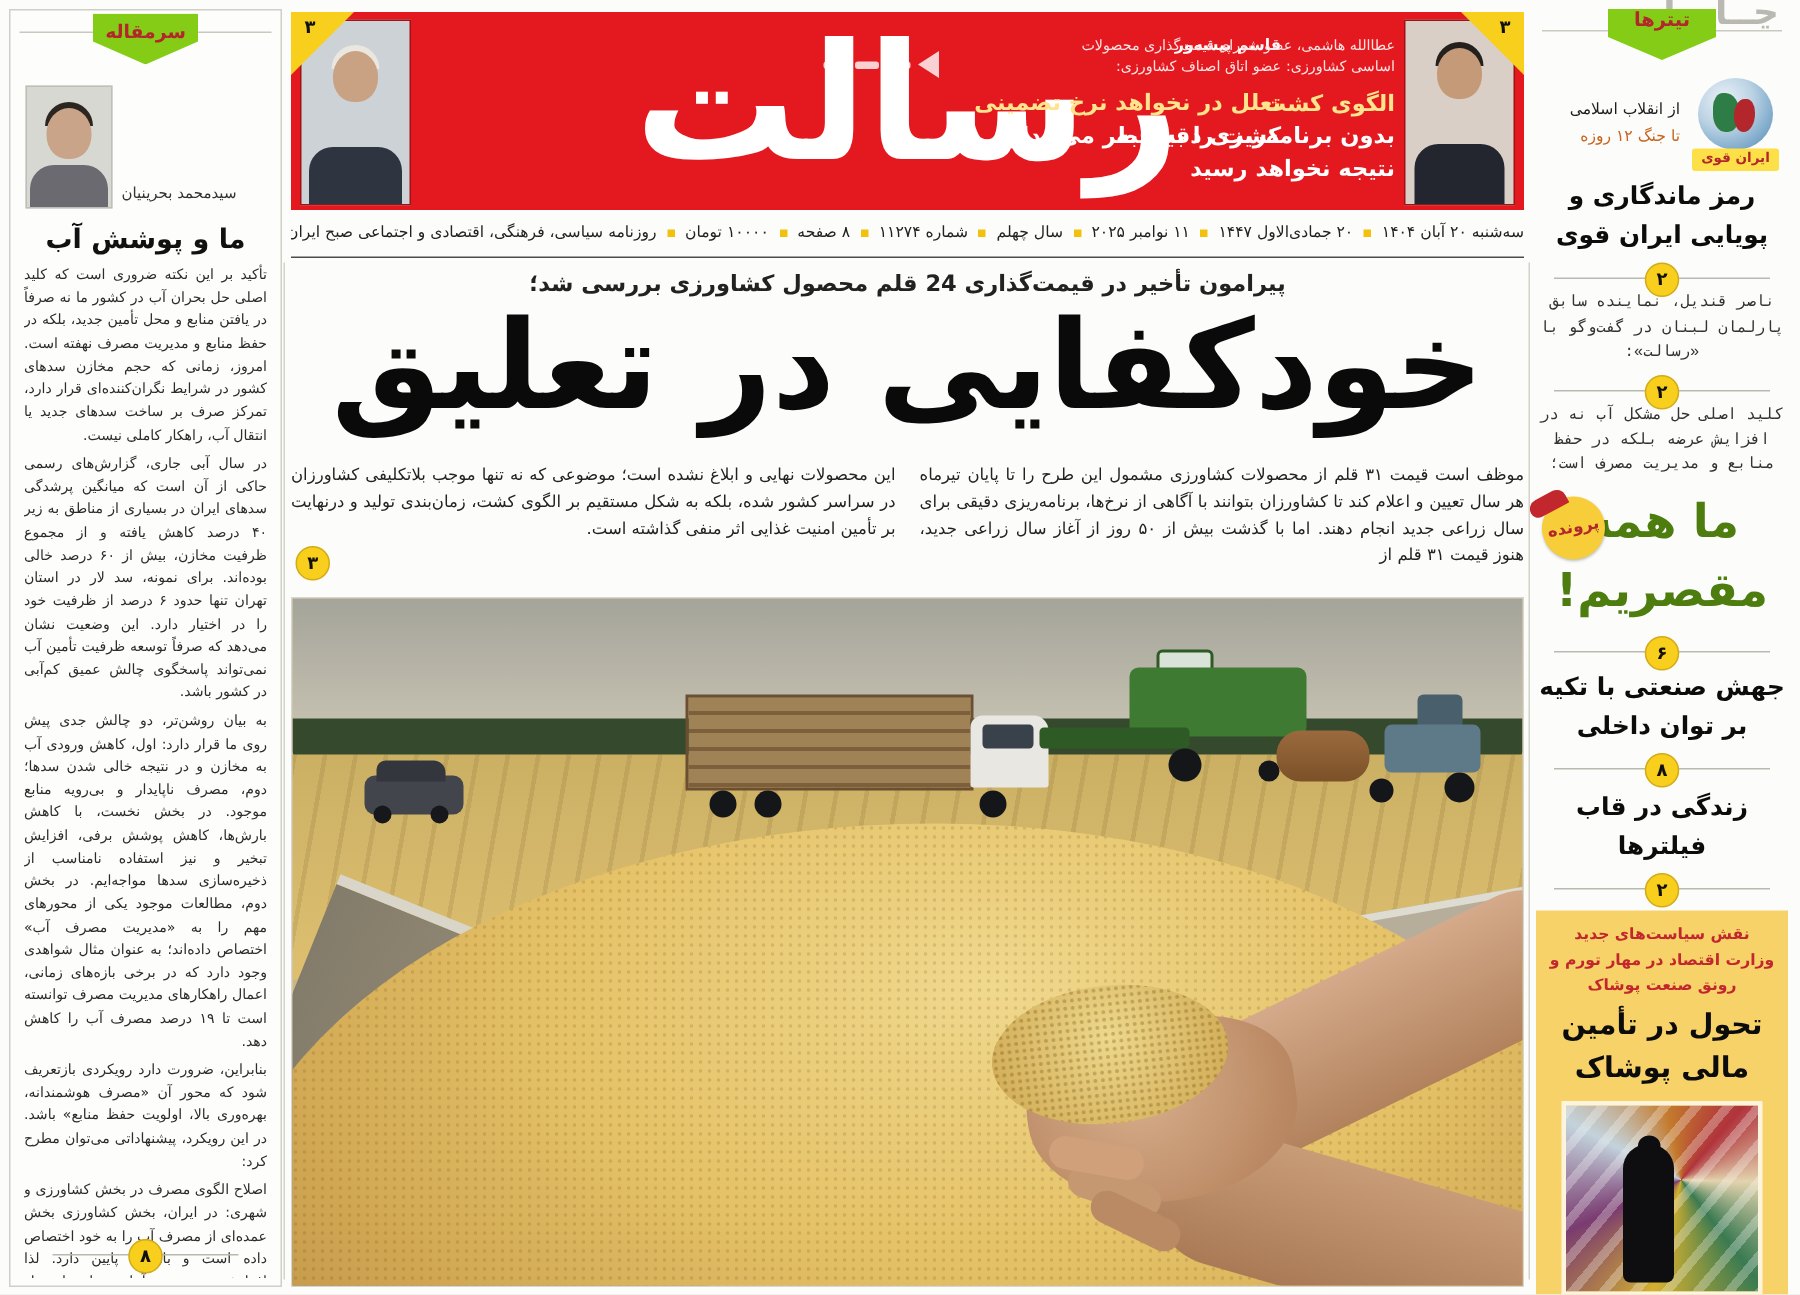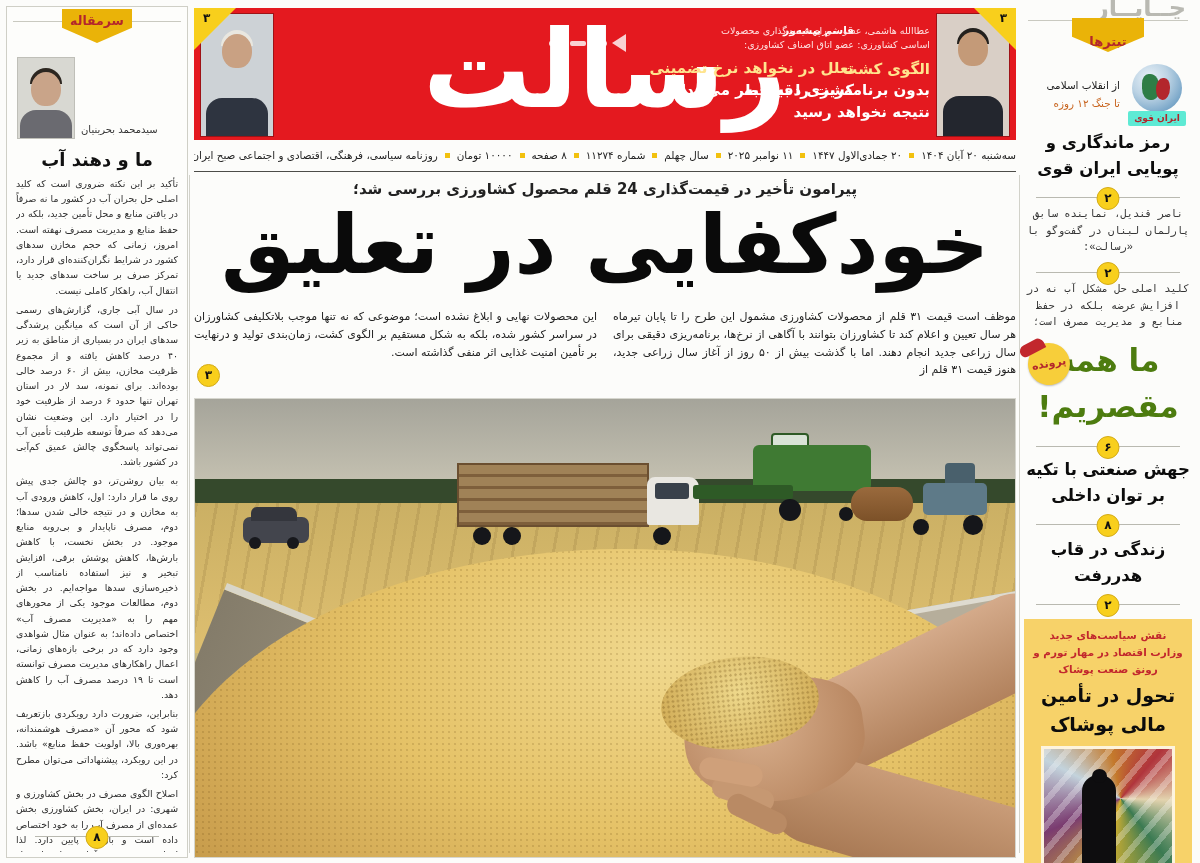--- a/index.html
+++ b/index.html
@@ -6,21 +6,21 @@
   .page{position:relative;width:1200px;height:863px;background:#fcfcfa;overflow:hidden;
         font-family:"DejaVu Sans",sans-serif;color:#1d1d1d;}
   
   .top-brand{position:absolute;top:-6px;right:14px;height:26px;overflow:hidden;color:#b9b9b2;
              font-size:24px;font-weight:bold;letter-spacing:4px;direction:rtl;}
   
   .vrule{position:absolute;top:175px;bottom:10px;width:1px;background:#d2d2ca;}
   
   .editorial{position:absolute;left:6px;top:6px;width:180px;height:850px;border:1px solid #cfcfc6;
              background:#fdfdfb;direction:rtl;}
-  .tab{margin:2px auto 0;background:#eab308;color:#b3262c;font-weight:bold;text-align:center;
+  .tab{margin:2px auto 0;background:#84cc16;color:#b3262c;font-weight:bold;text-align:center;
        clip-path:polygon(0 0,100% 0,100% 55%,50% 100%,0 55%);}
   .ed-tab{width:70px;height:34px;font-size:12.5px;padding-top:4px;box-sizing:border-box;}
   .tab-line{position:absolute;top:14px;left:6px;right:6px;border-top:1px solid #c9c9c0;z-index:0;}
   .ed-head{position:relative;display:flex;gap:6px;margin:14px 10px 0;align-items:flex-end;flex-direction:row-reverse;}
   .ed-photo{width:56px;height:80px;background:#d8d8d2;border:1px solid #bfbfb8;position:relative;overflow:hidden;flex:none;}
   .av-head{position:absolute;left:50%;transform:translateX(-50%);top:14px;width:30px;height:34px;border-radius:50% 50% 46% 46%;}
   .av-hair{position:absolute;left:50%;transform:translateX(-50%);top:10px;width:32px;height:16px;border-radius:16px 16px 0 0;}
   .av-body{position:absolute;left:50%;transform:translateX(-50%);bottom:-6px;width:52px;height:34px;border-radius:16px 16px 0 0;}
   .ed-author{font-size:10px;color:#333;margin-bottom:4px;}
   .ed-title{margin:10px 8px 6px;font-size:18px;font-weight:bold;color:#111;text-align:center;}
@@ -110,30 +110,30 @@
   .finger{position:absolute;width:64px;height:22px;border-radius:12px;background:#c69872;}
   .f1{right:240px;bottom:52px;transform:rotate(18deg);}
   .f2{right:252px;bottom:74px;transform:rotate(10deg);background:#cfa07a;}
   .f3{right:226px;bottom:32px;transform:rotate(26deg);background:#b98a64;}
   .grain-handful{position:absolute;right:196px;bottom:108px;width:158px;height:92px;border-radius:50%;
             background:radial-gradient(circle at 50% 38%,#eed88b,#cda64f);transform:rotate(-6deg);}
   .grain-handful::after{content:"";position:absolute;inset:0;border-radius:inherit;
             background-image:radial-gradient(rgba(96,64,10,.28) 1px,transparent 1.5px);background-size:5px 5px;}
   
   .sidebar{position:absolute;left:1022px;top:6px;width:172px;height:850px;direction:rtl;}
-  .sb-tab{width:72px;height:34px;font-size:13px;padding-top:16px;box-sizing:border-box;position:relative;z-index:1;margin:12px auto;}
+  .sb-tab{width:72px;height:34px;font-size:13px;padding-top:0;box-sizing:border-box;position:relative;z-index:1;margin:0 auto;}
   .sb-kicker{font-size:10.4px;line-height:1.6;text-align:center;color:#333;margin:8px 4px 2px;font-family:Liberation Mono, monospace;}
   .sb-headline{font-size:16.5px;font-weight:bold;color:#0c0c0c;text-align:center;line-height:1.55;margin:4px 2px 0;}
   .item1{display:flex;flex-direction:row;align-items:center;gap:6px;margin:12px 6px 0;}
   .iran-logo{flex:none;width:62px;height:62px;position:relative;}
   .iran-globe{position:absolute;left:50%;transform:translateX(-50%);top:0;width:50px;height:48px;border-radius:50%;
       background:radial-gradient(circle at 35% 30%,#eaf2f8 0%,#bcd3e4 40%,#7aa7c9 75%,#51809f 100%);overflow:hidden;}
   .iran-globe::before{content:"";position:absolute;left:10px;top:10px;width:18px;height:26px;background:#2e7d46;border-radius:40% 60% 50% 50%;}
   .iran-globe::after{content:"";position:absolute;left:24px;top:14px;width:14px;height:22px;background:#b3262c;border-radius:50% 40% 55% 45%;}
-  .iran-banner{position:absolute;left:50%;transform:translateX(-50%);bottom:0;width:58px;height:15px;background:#5eead4;
+  .iran-banner{position:absolute;left:50%;transform:translateX(-50%);bottom:0;width:58px;height:15px;background:#fde047;
       color:#b3262c;font-size:9px;font-weight:bold;text-align:center;line-height:15px;border-radius:2px;}
   .item1-kicker{font-size:10.4px;line-height:1.7;text-align:right;}
   .big-head{position:relative;margin:6px 8px 0;}
   .big-head .txt{font-size:31px;font-weight:900;line-height:1.5;text-align:center;color:#4d7c0f;letter-spacing:-.5px;}
   .badge{position:absolute;left:-2px;top:6px;width:42px;height:42px;border-radius:50%;background:#f7ce3a;
          color:#b3262c;font-size:11px;font-weight:bold;text-align:center;line-height:42px;transform:rotate(-10deg);
          box-shadow:0 1px 2px rgba(0,0,0,.25);}
   .badge::before{content:"";position:absolute;left:-6px;top:-4px;width:26px;height:12px;background:#c2272d;border-radius:12px 12px 0 10px;transform:rotate(-18deg);}
   .ybox{margin:14px 2px 0;background:#f7d269;padding:8px 8px 6px;box-sizing:border-box;position:relative;height:258px;}
   .ybox-kicker{font-size:10.4px;font-weight:bold;color:#c2272d;text-align:center;line-height:1.6;}
@@ -155,21 +155,21 @@
     <div class="tab-line"></div>
     <div class="tab ed-tab">سرمقاله</div>
     <div class="ed-head">
       <div class="ed-photo">
         <span class="av-hair" style="background:#2c2620;"></span>
         <span class="av-head" style="background:#c9a489;"></span>
         <span class="av-body" style="background:#6a6a70;"></span>
       </div>
       <div class="ed-author">سیدمحمد بحرینیان</div>
     </div>
-    <div class="ed-title">ما و دهند آب</div>
+    <div class="ed-title">ما و پوشش آب</div>
     <div class="ed-body">
       <p>تأکید بر این نکته ضروری است که کلید اصلی حل بحران آب در کشور ما نه صرفاً در یافتن منابع و محل تأمین جدید، بلکه در حفظ منابع و مدیریت مصرف نهفته است. امروز، زمانی که حجم مخازن سدهای کشور در شرایط نگران‌کننده‌ای قرار دارد، تمرکز صرف بر ساخت سدهای جدید یا انتقال آب، راهکار کاملی نیست.</p>
       <p>در سال آبی جاری، گزارش‌های رسمی حاکی از آن است که میانگین پرشدگی سدهای ایران در بسیاری از مناطق به زیر ۴۰ درصد کاهش یافته و از مجموع ظرفیت مخازن، بیش از ۶۰ درصد خالی بوده‌اند. برای نمونه، سد لار در استان تهران تنها حدود ۶ درصد از ظرفیت خود را در اختیار دارد. این وضعیت نشان می‌دهد که صرفاً توسعه ظرفیت تأمین آب نمی‌تواند پاسخگوی چالش عمیق کم‌آبی در کشور باشد.</p>
       <p>به بیان روشن‌تر، دو چالش جدی پیش روی ما قرار دارد: اول، کاهش ورودی آب به مخازن و در نتیجه خالی شدن سدها؛ دوم، مصرف ناپایدار و بی‌رویه منابع موجود. در بخش نخست، با کاهش بارش‌ها، کاهش پوشش برفی، افزایش تبخیر و نیز استفاده نامناسب از ذخیره‌سازی سدها مواجه‌ایم. در بخش دوم، مطالعات موجود یکی از محورهای مهم را به «مدیریت مصرف آب» اختصاص داده‌اند؛ به عنوان مثال شواهدی وجود دارد که در برخی بازه‌های زمانی، اعمال راهکارهای مدیریت مصرف توانسته است تا ۱۹ درصد مصرف آب را کاهش دهد.</p>
       <p>بنابراین، ضرورت دارد رویکردی بازتعریف شود که محور آن «مصرف هوشمندانه، بهره‌وری بالا، اولویت حفظ منابع» باشد. در این رویکرد، پیشنهاداتی می‌توان مطرح کرد:</p>
       <p>اصلاح الگوی مصرف در بخش کشاورزی و شهری: در ایران، بخش کشاورزی بخش عمده‌ای از مصرف آب را به خود اختصاص داده است و بازدهی پایین دارد. لذا افزایش بهره‌وری آبیاری، استفاده از سامانه‌های نوین آبیاری هوشمند و کاهش هدررفت ضروری است.</p>
 
     </div>
     <div class="divider ed-foot">
       <span class="pagenum">۸</span>
@@ -310,21 +310,21 @@
     </div>
     <div class="divider">
         <span class="pagenum">۶</span>
       </div>
 
     <div class="sb-headline" style="margin-top:10px;">جهش صنعتی با تکیه بر توان داخلی</div>
     <div class="divider">
         <span class="pagenum">۸</span>
       </div>
 
-    <div class="sb-headline" style="margin-top:12px;">زندگی در قاب هدررفت</div>
+    <div class="sb-headline" style="margin-top:12px;">زندگی در قاب فیلترها</div>
     <div class="divider">
         <span class="pagenum">۲</span>
       </div>
 
     <div class="ybox">
       <div class="ybox-kicker">نقش سیاست‌های جدید وزارت اقتصاد در مهار تورم و رونق صنعت پوشاک</div>
       <div class="ybox-head">تحول در تأمین مالی پوشاک</div>
       <div class="fabric">
         <div class="chador"></div>
       </div>

